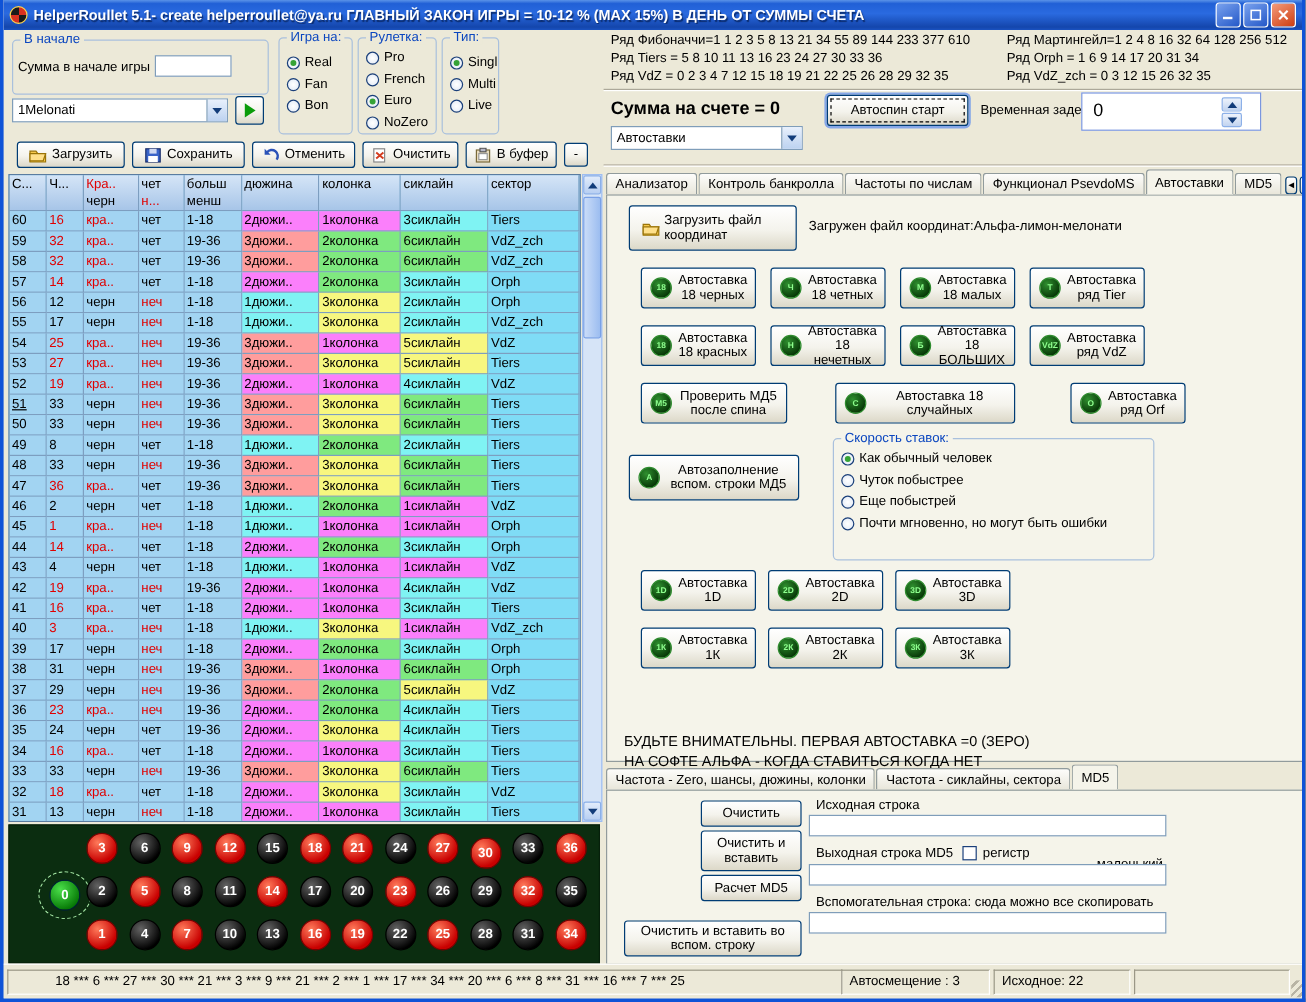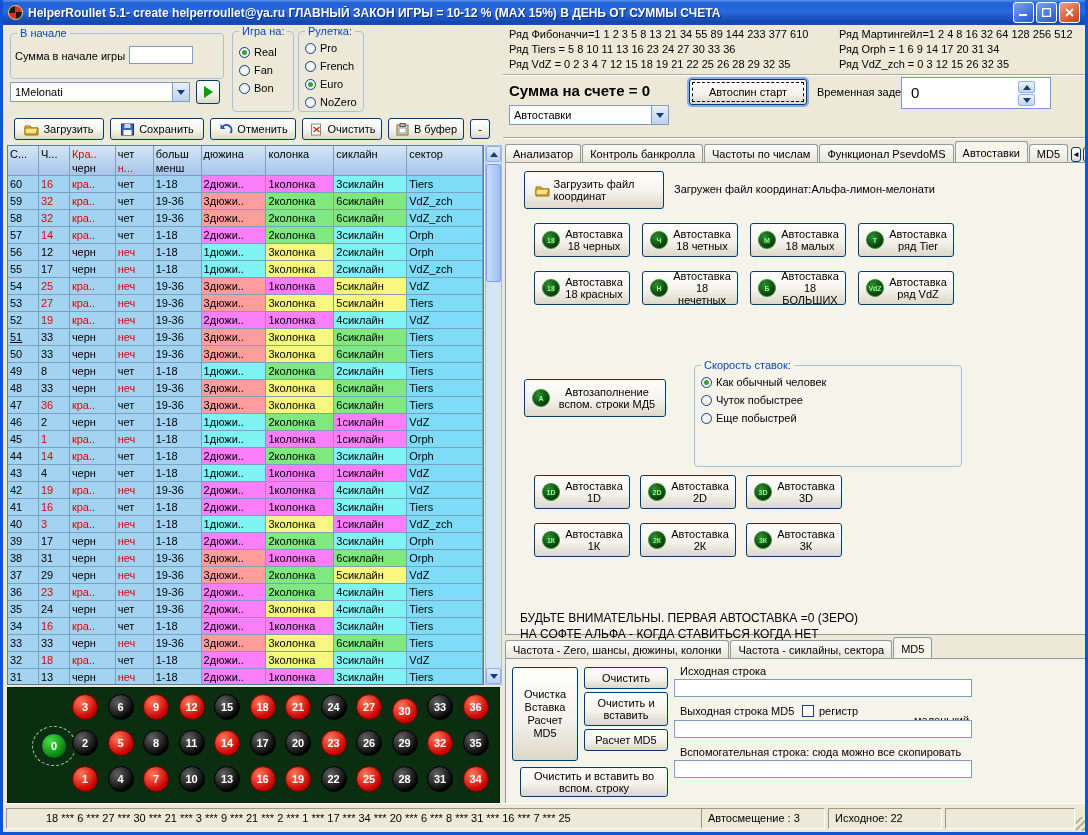--- a/index.html
+++ b/index.html
@@ -182,20 +182,35 @@
           <span class="radio"></span>
           <span class="rlabel">French</span>
         </div>
         <div class="radio-item">
           <span class="radio on"></span>
           <span class="rlabel">Euro</span>
         </div>
         <div class="radio-item">
           <span class="radio"></span>
           <span class="rlabel">NoZero</span>
+        </div>
+      </div>
+    <div class="group" style="left:362px;top:6px;width:48px;height:81px;padding-top:10px;">
+      <div class="gtitle">Тип:</div>
+    <div class="radio-item">
+          <span class="radio on"></span>
+          <span class="rlabel">Singl</span>
+        </div>
+        <div class="radio-item">
+          <span class="radio"></span>
+          <span class="rlabel">Multi</span>
+        </div>
+        <div class="radio-item">
+          <span class="radio"></span>
+          <span class="rlabel">Live</span>
         </div>
       </div>
 
     <div class="combo" style="left:4px;top:57px;width:180px;">
       <div class="cval">1Melonati</div>
       <div class="cbtn">
           <div class="arrow-down"></div>
         </div>
     </div>
     <button class="btn" style="position:absolute;left:190px;top:55px;width:24px;height:24px;">
@@ -748,40 +763,58 @@
           </button>
           <button class="btn bet">
             <span class="bet-ic">Б</span>
             <span class="bet-lb">Автоставка 18 БОЛЬШИХ</span>
           </button>
           <button class="btn bet">
             <span class="bet-ic">VdZ</span>
             <span class="bet-lb">Автоставка ряд VdZ</span>
           </button>
         </div>
+      <div class="betrow" style="left:28px;top:156px;" id="bets-r3">
+          <button class="btn bet" style="width: 122px;">
+            <span class="bet-ic">М5</span>
+            <span class="bet-lb">Проверить МД5 после спина</span>
+          </button>
+          <button class="btn bet" style="width: 150px; margin-left: 28px;">
+            <span class="bet-ic">С</span>
+            <span class="bet-lb">Автоставка 18 случайных</span>
+          </button>
+          <button class="btn bet" style="width: 96px; margin-left: 34px;">
+            <span class="bet-ic">О</span>
+            <span class="bet-lb">Автоставка ряд Orf</span>
+          </button>
+        </div>
 
       <button class="btn" style="position:absolute;left:18px;top:216px;width:142px;height:38px;">
         <span class="bet-ic">A</span>
         <span class="bet-lb">Автозаполнение вспом. строки МД5</span>
       </button>
 
       <div class="group" style="left:188px;top:202px;width:268px;height:102px;background:#f5f4ea;padding-top:6px;">
         <div class="gtitle" style="background:#f5f4ea;">Скорость ставок:</div>
       <div class="radio-item">
             <span class="radio on"></span>
             <span class="rlabel">Как обычный человек</span>
           </div>
           <div class="radio-item">
             <span class="radio"></span>
             <span class="rlabel">Чуток побыстрее</span>
           </div>
           <div class="radio-item">
             <span class="radio"></span>
             <span class="rlabel">Еще побыстрей</span>
           </div>
+          <div class="radio-item">
+            <span class="radio"></span>
+            <span class="rlabel">Почти мгновенно, но могут быть ошибки</span>
+          </div>
         </div>
 
       <div class="betrow" style="left:28px;top:312px;gap:10px;">
           <button class="btn bet">
             <span class="bet-ic">1D</span>
             <span class="bet-lb">Автоставка 1D</span>
           </button>
           <button class="btn bet">
             <span class="bet-ic">2D</span>
             <span class="bet-lb">Автоставка 2D</span>
@@ -810,21 +843,20 @@
       <div id="warn2" style="top:464px;">НА СОФТЕ АЛЬФА - КОГДА СТАВИТЬСЯ КОГДА НЕТ</div>
     </div>
 
     <div class="tabbar" style="left:2px;top:612px;width:582px;">
       <div class="tab">Частота - Zero, шансы, дюжины, колонки</div>
       <div class="tab">Частота - сиклайны, сектора</div>
       <div class="tab active">MD5</div>
     </div>
 
     <div class="page" style="left:2px;top:633px;width:582px;height:146px;">
-      <button class="btn" style="position:absolute;left:6px;top:8px;width:66px;height:94px;white-space:normal;line-height:13px;">Очистка Вставка Расчет MD5</button>
       <button class="btn" style="position:absolute;left:78px;top:8px;width:84px;height:22px;">Очистить</button>
       <button class="btn" style="position:absolute;left:78px;top:33px;width:84px;height:34px;white-space:normal;line-height:12px;">Очистить и вставить</button>
       <button class="btn" style="position:absolute;left:78px;top:70px;width:84px;height:22px;">Расчет MD5</button>
       <button class="btn" style="position:absolute;left:14px;top:108px;width:148px;height:30px;white-space:normal;line-height:12px;">Очистить и вставить во вспом. строку</button>
 
       <div class="mlabel" style="left:174px;top:6px;">Исходная строка</div>
       <input class="tinput minput" style="left: 168px; top: 20px;" value="">
       <div class="mlabel" style="left:174px;top:46px;">Выходная строка MD5</div>
       <div class="checkbox" style="left:296px;top:46px;"></div>
       <div class="mlabel" style="left:313px;top:46px;">регистр</div>

